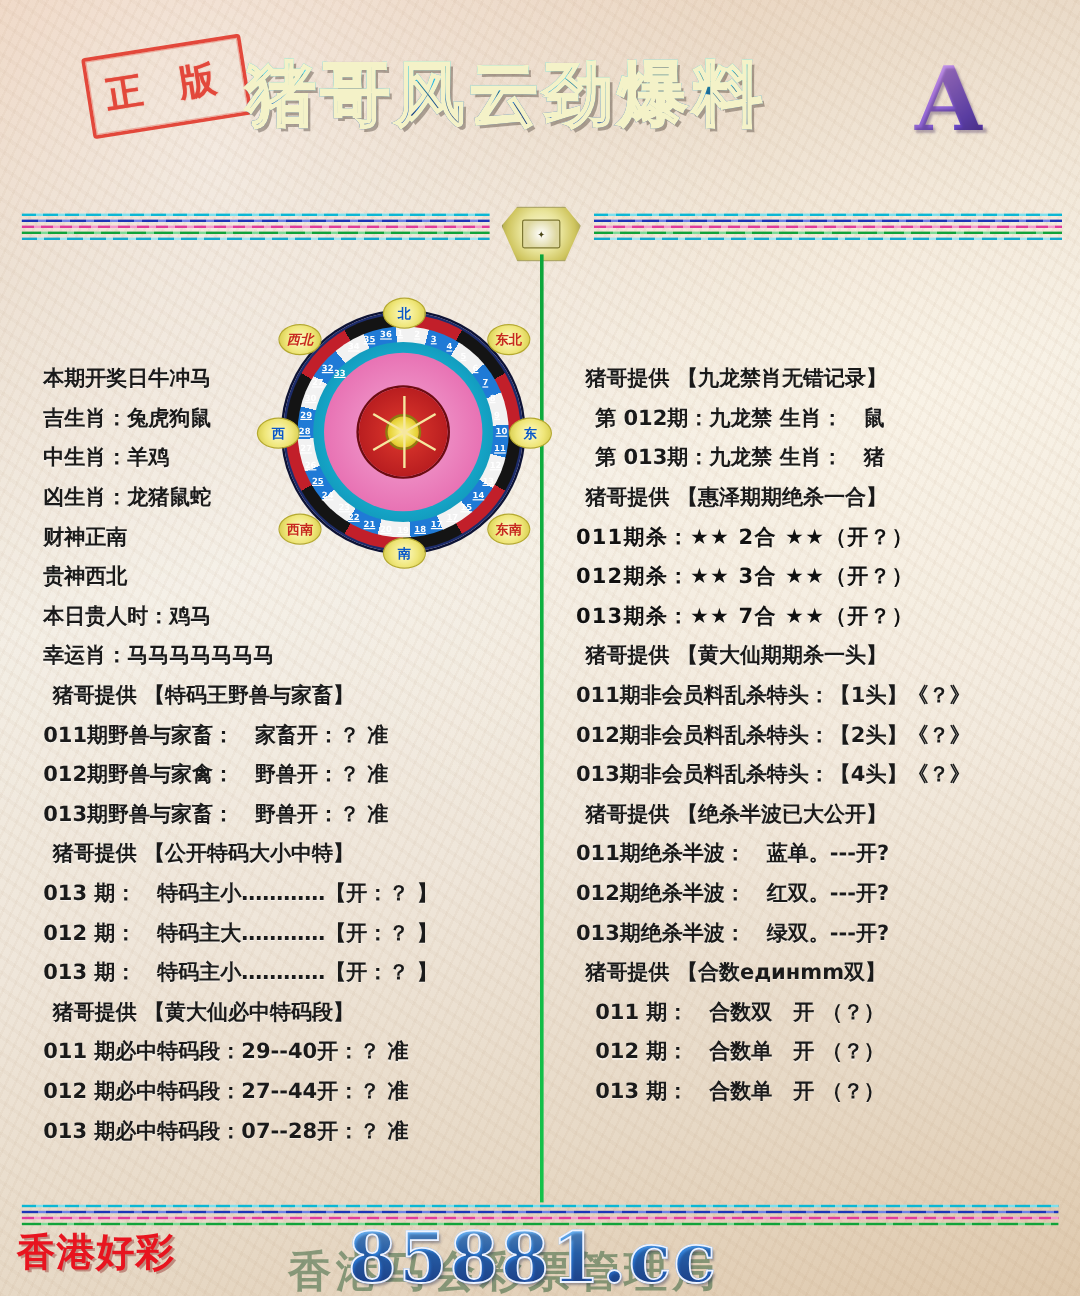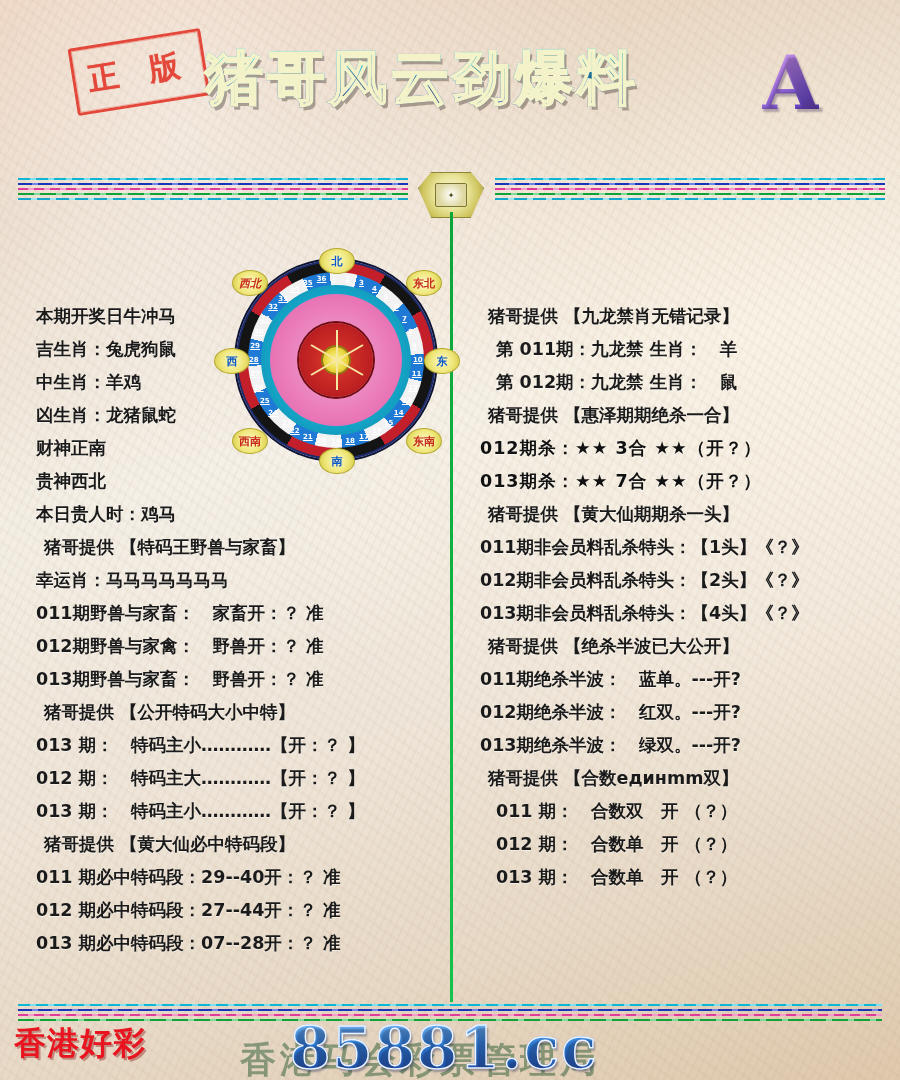--- a/index.html
+++ b/index.html
@@ -241,54 +241,55 @@
     <div class="cnum" style="left: 54px; top: 166.816px; text-align: center;">23</div>
     <div class="cnum" style="left: 40.1844px; top: 156.709px;">24</div>
     <div class="cnum" style="left: 31.9859px; top: 145px;">25</div>
     <div class="cnum" style="left: 25.9452px; top: 132.046px;">26</div>
     <div class="cnum" style="left: 22.2458px; top: 118.239px;">27</div>
     <div class="cnum" style="left: 21px; top: 104px;">28</div>
     <div class="cnum" style="left: 22.2458px; top: 89.7608px;">29</div>
     <div class="cnum" style="left: 25.9452px; top: 75.9543px;">30</div>
     <div class="cnum" style="left: 31.9859px; top: 63px;">27</div>
     <div class="cnum" style="left: 40.1844px; top: 51.2914px;">32</div>
-    <div class="cnum" style="left: 50.2914px; top: 43px;">33</div>
+    <div class="cnum" style="left: 50.2914px; top: 55px;">33</div>
     <div class="cnum" style="left: 62px; top: 32.9859px;">34</div>
     <div class="cnum" style="left: 74.9543px; top: 26.9452px;">35</div>
     <div class="cnum" style="left: 88.7608px; top: 23.2458px;">36</div>
   </div>
 
 <div class="col col-left">
   <div class="line">本期开奖日牛冲马</div>
   <div class="line">吉生肖：兔虎狗鼠</div>
   <div class="line">中生肖：羊鸡</div>
   <div class="line">凶生肖：龙猪鼠蛇</div>
   <div class="line">财神正南</div>
   <div class="line">贵神西北</div>
   <div class="line">本日贵人时：鸡马</div>
+  <div class="line">幸运肖：马马马马马马马</div>
   <div class="line ind2">猪哥提供 【特码王野兽与家畜】</div>
-  <div class="line">幸运肖：马马马马马马马</div>
   <div class="line">011期野兽与家畜：　家畜开：？ 准</div>
   <div class="line">012期野兽与家禽：　野兽开：？ 准</div>
   <div class="line">013期野兽与家畜：　野兽开：？ 准</div>
   <div class="line ind2">猪哥提供 【公开特码大小中特】</div>
   <div class="line">013 期：　特码主小…………【开：？ 】</div>
   <div class="line">012 期：　特码主大…………【开：？ 】</div>
   <div class="line">013 期：　特码主小…………【开：？ 】</div>
   <div class="line ind2">猪哥提供 【黄大仙必中特码段】</div>
   <div class="line">011 期必中特码段：29--40开：？ 准</div>
   <div class="line">012 期必中特码段：27--44开：？ 准</div>
   <div class="line">013 期必中特码段：07--28开：？ 准</div>
 </div>
 
 <div class="col col-right">
   <div class="line ind2">猪哥提供 【九龙禁肖无错记录】</div>
-  <div class="line ind">第 011期：九龙禁 生肖：　羊</div>
   <div class="line ind">第 012期：九龙禁 生肖：　鼠</div>
+  <div class="line ind">第 013期：九龙禁 生肖：　猪</div>
   <div class="line ind2">猪哥提供 【惠泽期期绝杀一合】</div>
+  <div class="line star">011期杀：★★ 2合 ★★（开？）</div>
   <div class="line star">012期杀：★★ 3合 ★★（开？）</div>
   <div class="line star">013期杀：★★ 7合 ★★（开？）</div>
   <div class="line ind2">猪哥提供 【黄大仙期期杀一头】</div>
   <div class="line">011期非会员料乱杀特头：【1头】《？》</div>
   <div class="line">012期非会员料乱杀特头：【2头】《？》</div>
   <div class="line">013期非会员料乱杀特头：【4头】《？》</div>
   <div class="line ind2">猪哥提供 【绝杀半波已大公开】</div>
   <div class="line">011期绝杀半波：　蓝单。---开?</div>
   <div class="line">012期绝杀半波：　红双。---开?</div>
   <div class="line">013期绝杀半波：　绿双。---开?</div>

